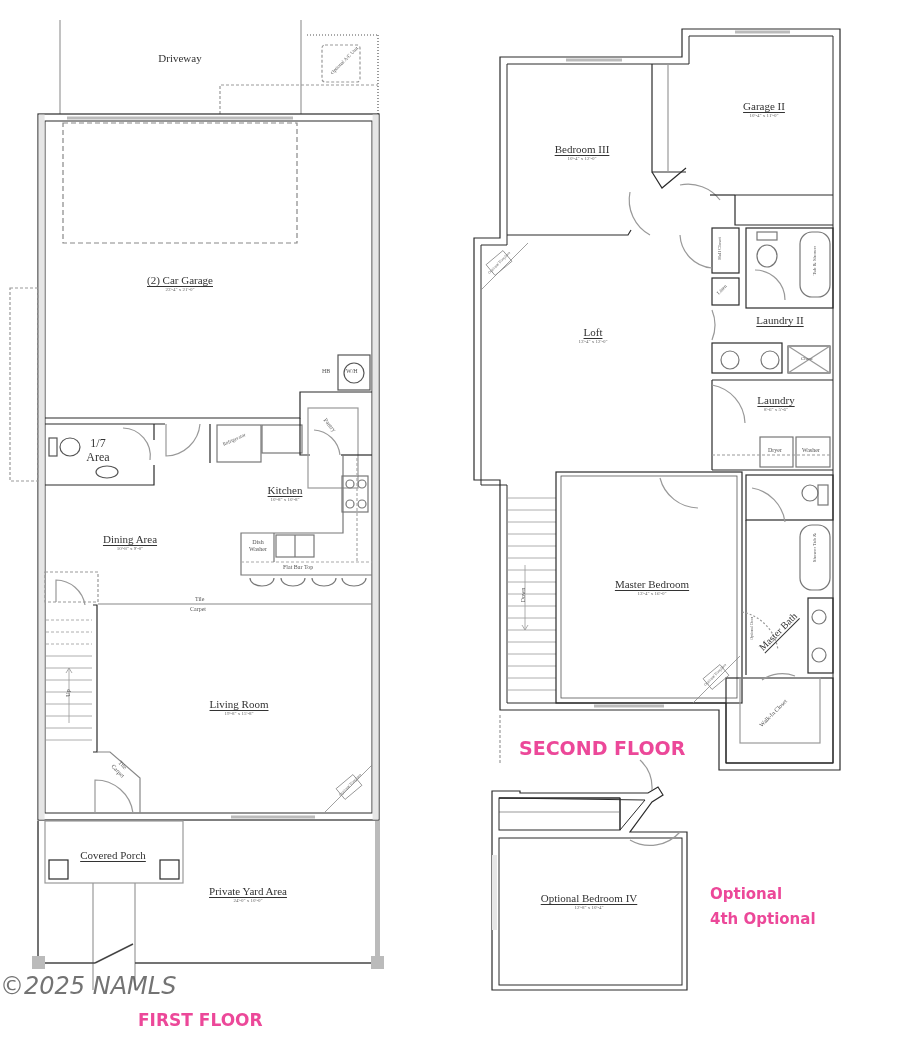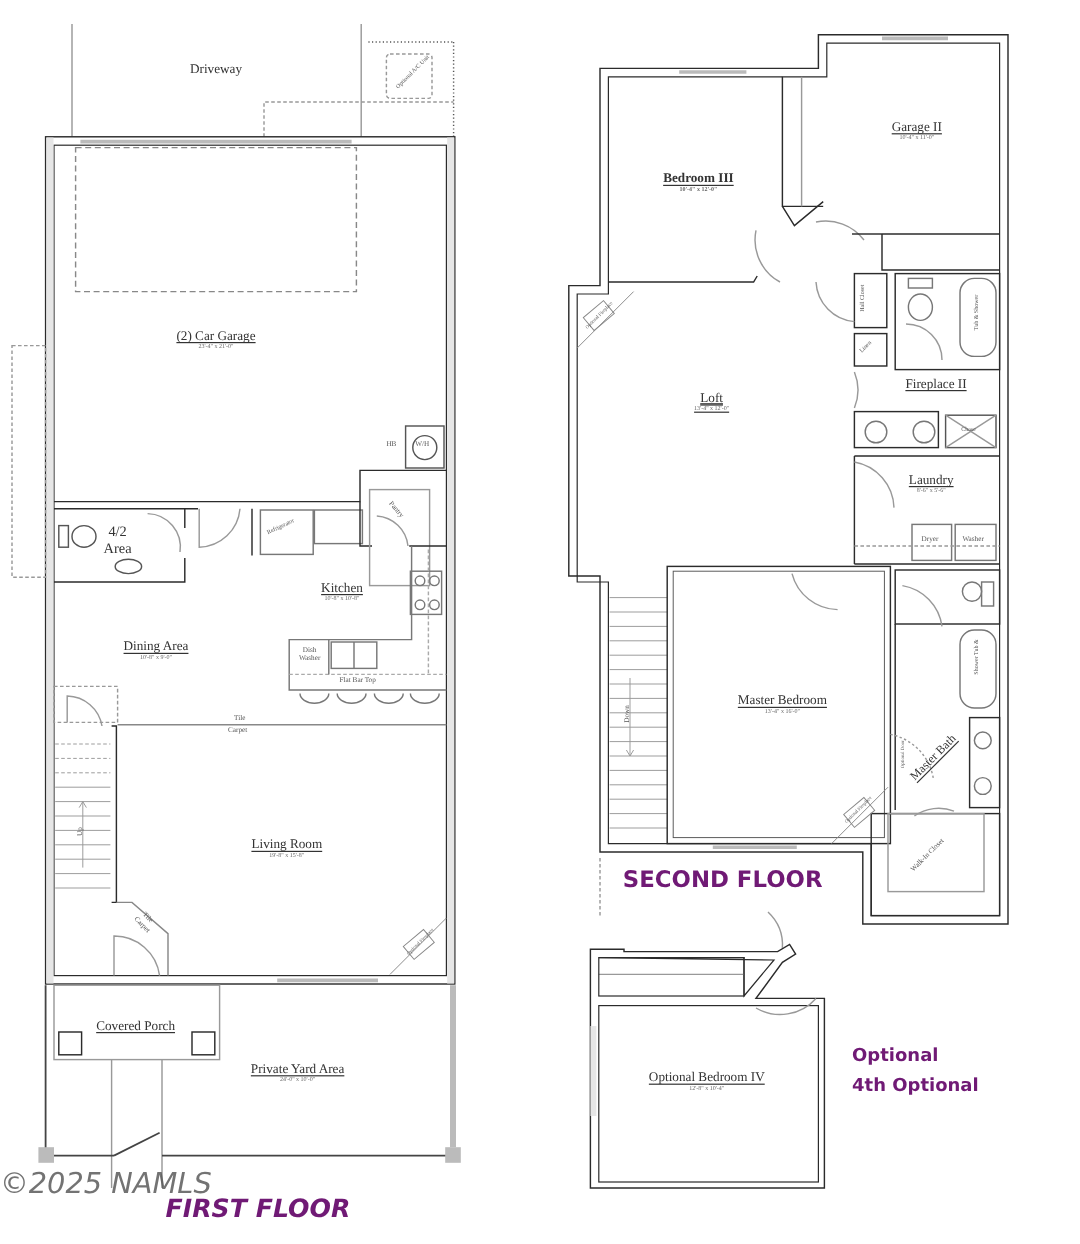--- a/index.html
+++ b/index.html
@@ -2,21 +2,21 @@
 <html><head>
 <meta charset="utf-8">
 <style>
   html,body{margin:0;padding:0;background:#ffffff;}
   body{width:900px;height:1037px;position:relative;overflow:hidden;font-family:"DejaVu Serif","Liberation Serif",serif;color:#333;}
   svg{position:absolute;left:0;top:0;}
   .lbl{position:absolute;text-align:center;font-family:"Liberation Serif","DejaVu Serif",serif;color:#333;white-space:nowrap;transform:translateX(-50%);}
   .lbl .name{display:block;font-size:11px;text-decoration:underline;text-underline-offset:2px;}
   .lbl .dim{display:block;font-size:5px;color:#666;margin-top:1px;}
   .sm{position:absolute;font-family:"Liberation Serif","DejaVu Serif",serif;font-size:6px;color:#555;white-space:nowrap;}
-  .big{position:absolute;font-family:"DejaVu Sans","Liberation Sans",sans-serif;font-weight:bold;color:#701a75;}
+  .big{position:absolute;font-family:"DejaVu Sans","Liberation Sans",sans-serif;font-weight:bold;color:#ec4899;margin-top:15px;}
   .wm{position:absolute;font-family:"DejaVu Sans","Liberation Sans",sans-serif;font-weight:100;color:rgba(80,80,80,0.8);font-size:24px;letter-spacing:0px;}
 </style>
 </head>
 <body>
 
 <svg width="900" height="1037" viewBox="0 0 900 1037">
   <g fill="none" stroke="#2b2b2b" stroke-width="1.2">
 
     <line x1="60" y1="20" x2="60" y2="114" stroke="#999"></line>
     <line x1="301" y1="20" x2="301" y2="114" stroke="#999"></line>
@@ -233,21 +233,21 @@
 <div class="sm" style="left:326px;top:58px;transform:rotate(-45deg);font-size:5px;">Optional A/C Unit</div>
 
 <div class="lbl" style="left:180px;top:274px;">
   <span class="name">(2) Car Garage</span>
   <span class="dim">23'-4" x 21'-0"</span>
 </div>
 <div class="sm" style="left:346px;top:368px;font-size:6px;">W/H</div>
 <div class="sm" style="left:322px;top:368px;">HB</div>
 
 <div class="lbl" style="left:98px;top:436px;font-size:12px;line-height:14px;">
-  <span style="display:block">4/2</span>
+  <span style="display:block">1/7</span>
   <span style="display:block">Area</span>
 </div>
 <div class="sm" style="left:222px;top:437px;transform:rotate(-25deg);font-size:5px;">Refrigerator</div>
 <div class="sm" style="left:322px;top:422px;transform:rotate(50deg);">Pantry</div>
 
 <div class="lbl" style="left:285px;top:484px;">
   <span class="name">Kitchen</span>
   <span class="dim">10'-8" x 10'-8"</span>
 </div>
 <div class="sm" style="left:246px;top:539px;width:24px;white-space:normal;text-align:center;line-height:7px;">Dish Washer</div>
@@ -271,42 +271,42 @@
 
 <div class="lbl" style="left:113px;top:849px;">
   <span class="name">Covered Porch</span>
 </div>
 <div class="lbl" style="left:248px;top:885px;">
   <span class="name">Private Yard Area</span>
   <span class="dim">24'-0" x 10'-0"</span>
 </div>
 
 <div class="wm" style="left:0px;top:972px;font-style:italic;">©2025 NAMLS</div>
-<div class="big" style="left:138px;top:995px;font-size:21px;font-style:italic;">FIRST FLOOR</div>
-
-<div class="lbl" style="left:582px;top:143px;font-weight:bold;">
+<div class="big" style="left:138px;top:995px;font-size:17px;">FIRST FLOOR</div>
+
+<div class="lbl" style="left:582px;top:143px;">
   <span class="name">Bedroom III</span>
   <span class="dim">10'-4" x 12'-0"</span>
 </div>
 <div class="lbl" style="left:764px;top:100px;">
   <span class="name">Garage II</span>
   <span class="dim">10'-4" x 11'-0"</span>
 </div>
 <div class="sm" style="left:708px;top:246px;transform:rotate(-90deg);font-size:5px;">Hall Closet</div>
 <div class="sm" style="left:716px;top:287px;transform:rotate(-45deg);font-size:5px;">Linen</div>
 <div class="sm" style="left:800px;top:258px;transform:rotate(-90deg);font-size:5px;">Tub &amp; Shower</div>
 
-<div class="lbl" style="left:593px;top:326px;text-decoration:underline;">
+<div class="lbl" style="left:593px;top:326px;">
   <span class="name">Loft</span>
   <span class="dim">13'-4" x 12'-0"</span>
 </div>
 <div class="sm" style="left:484px;top:260px;transform:rotate(-45deg);font-size:4px;">Optional Fireplace</div>
 
 <div class="lbl" style="left:780px;top:314px;">
-  <span class="name">Fireplace II</span>
+  <span class="name">Laundry II</span>
 </div>
 <div class="sm" style="left:801px;top:356px;font-size:5px;">Chase</div>
 
 <div class="lbl" style="left:776px;top:394px;">
   <span class="name">Laundry</span>
   <span class="dim">8'-6" x 5'-6"</span>
 </div>
 <div class="sm" style="left:768px;top:447px;">Dryer</div>
 <div class="sm" style="left:802px;top:447px;">Washer</div>
 

